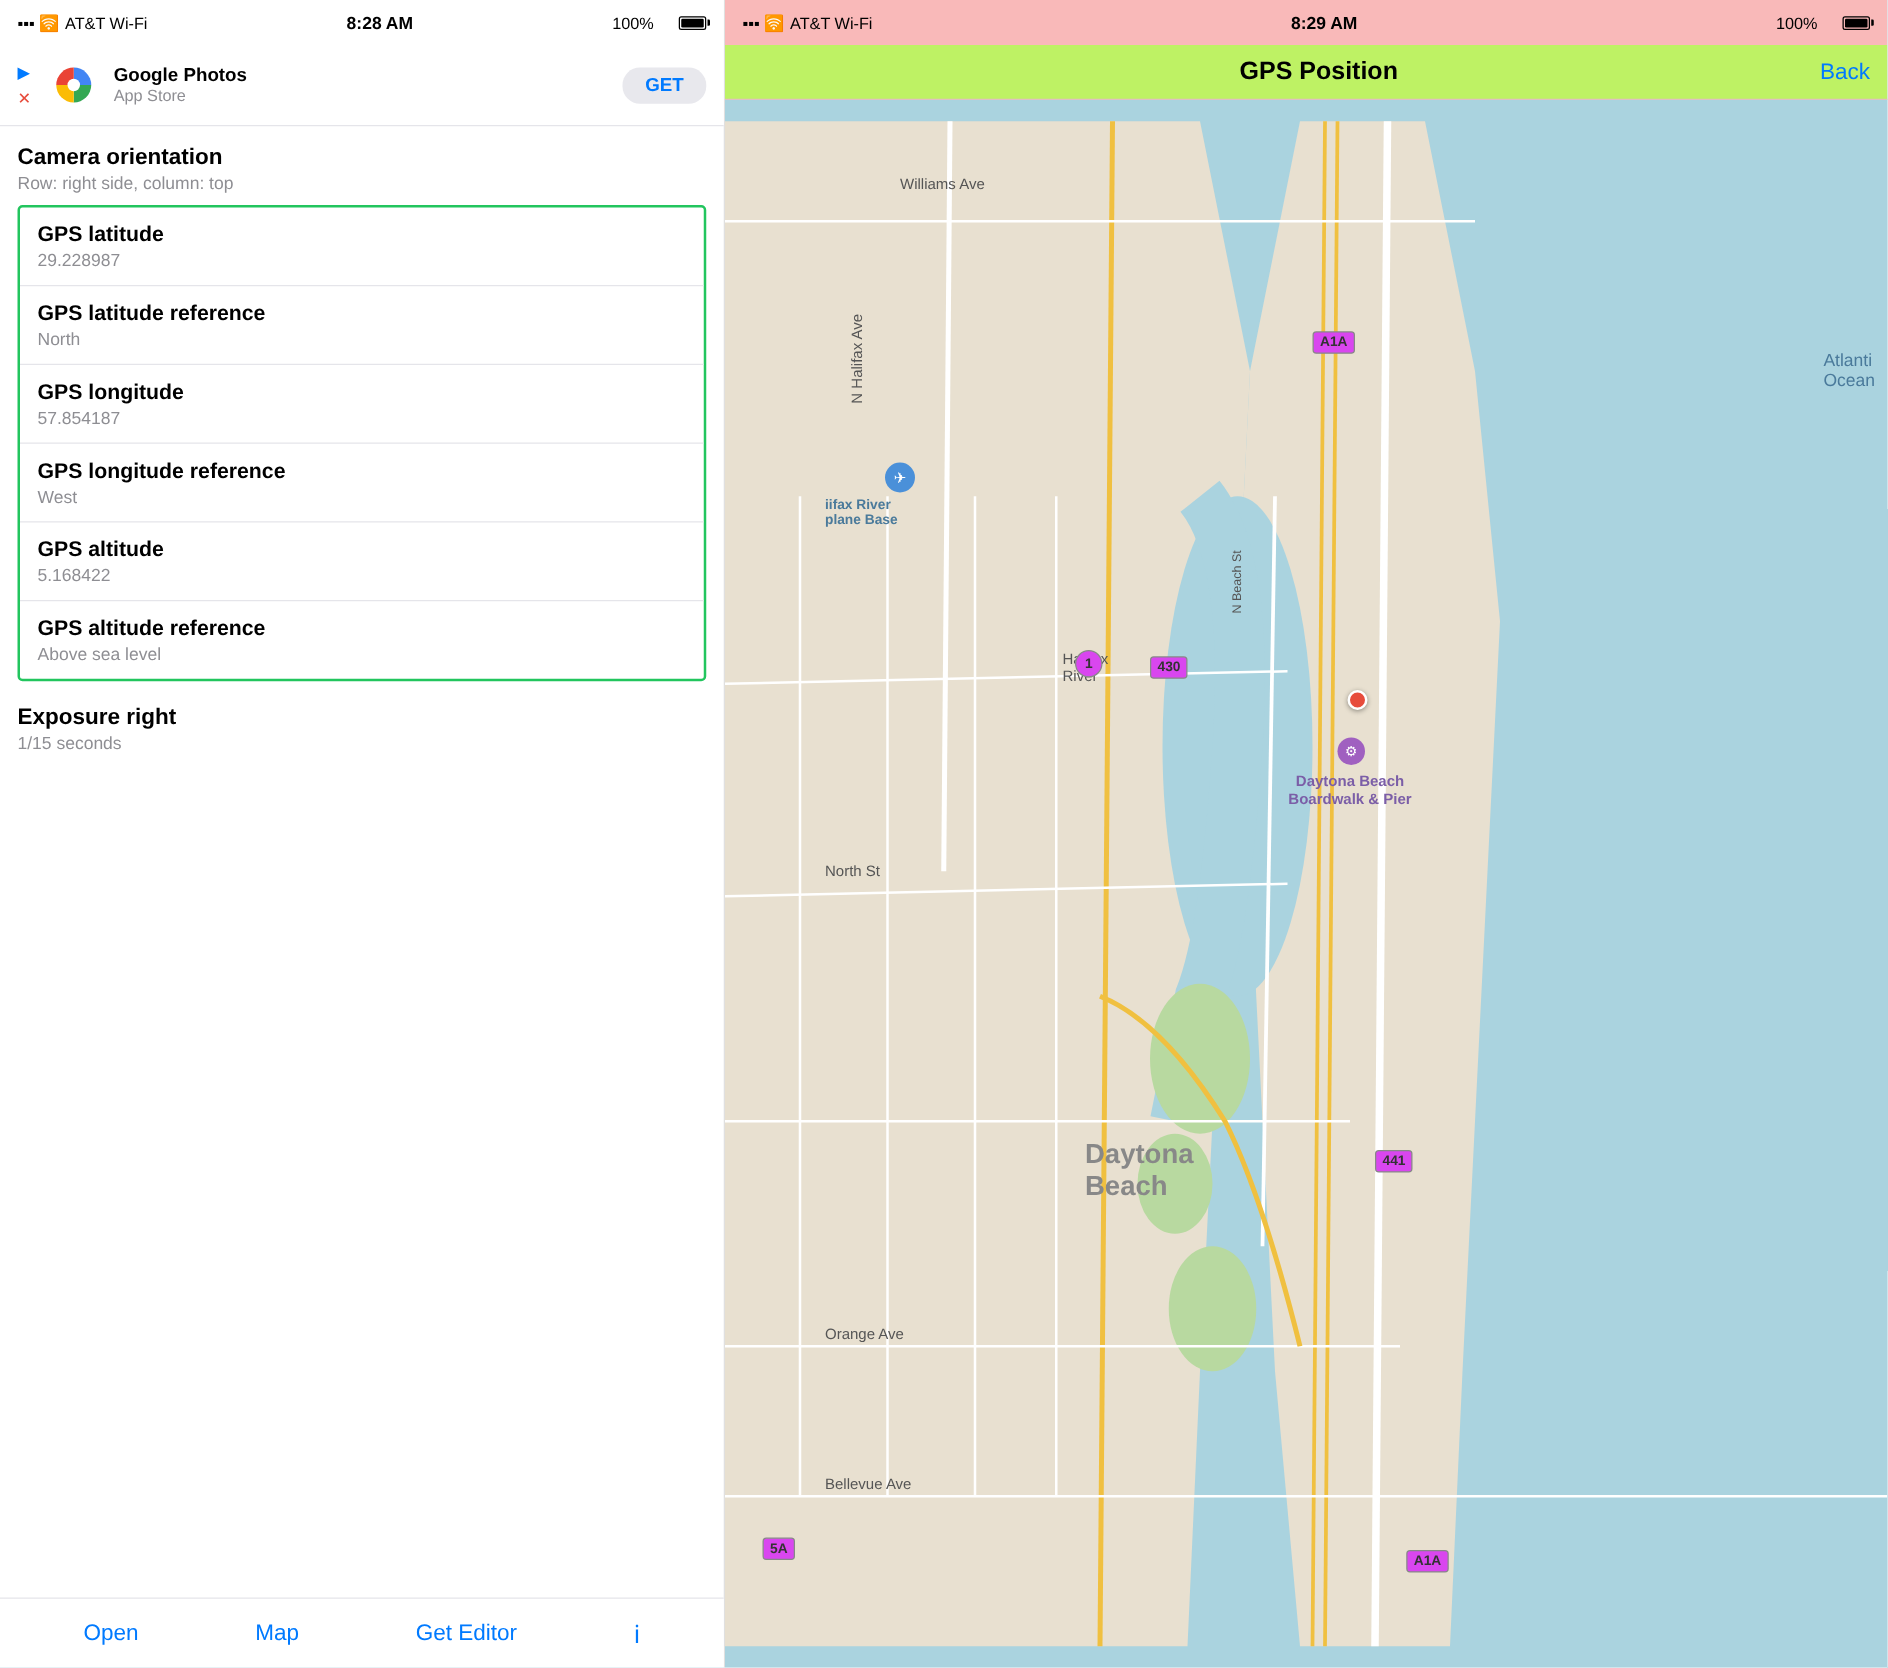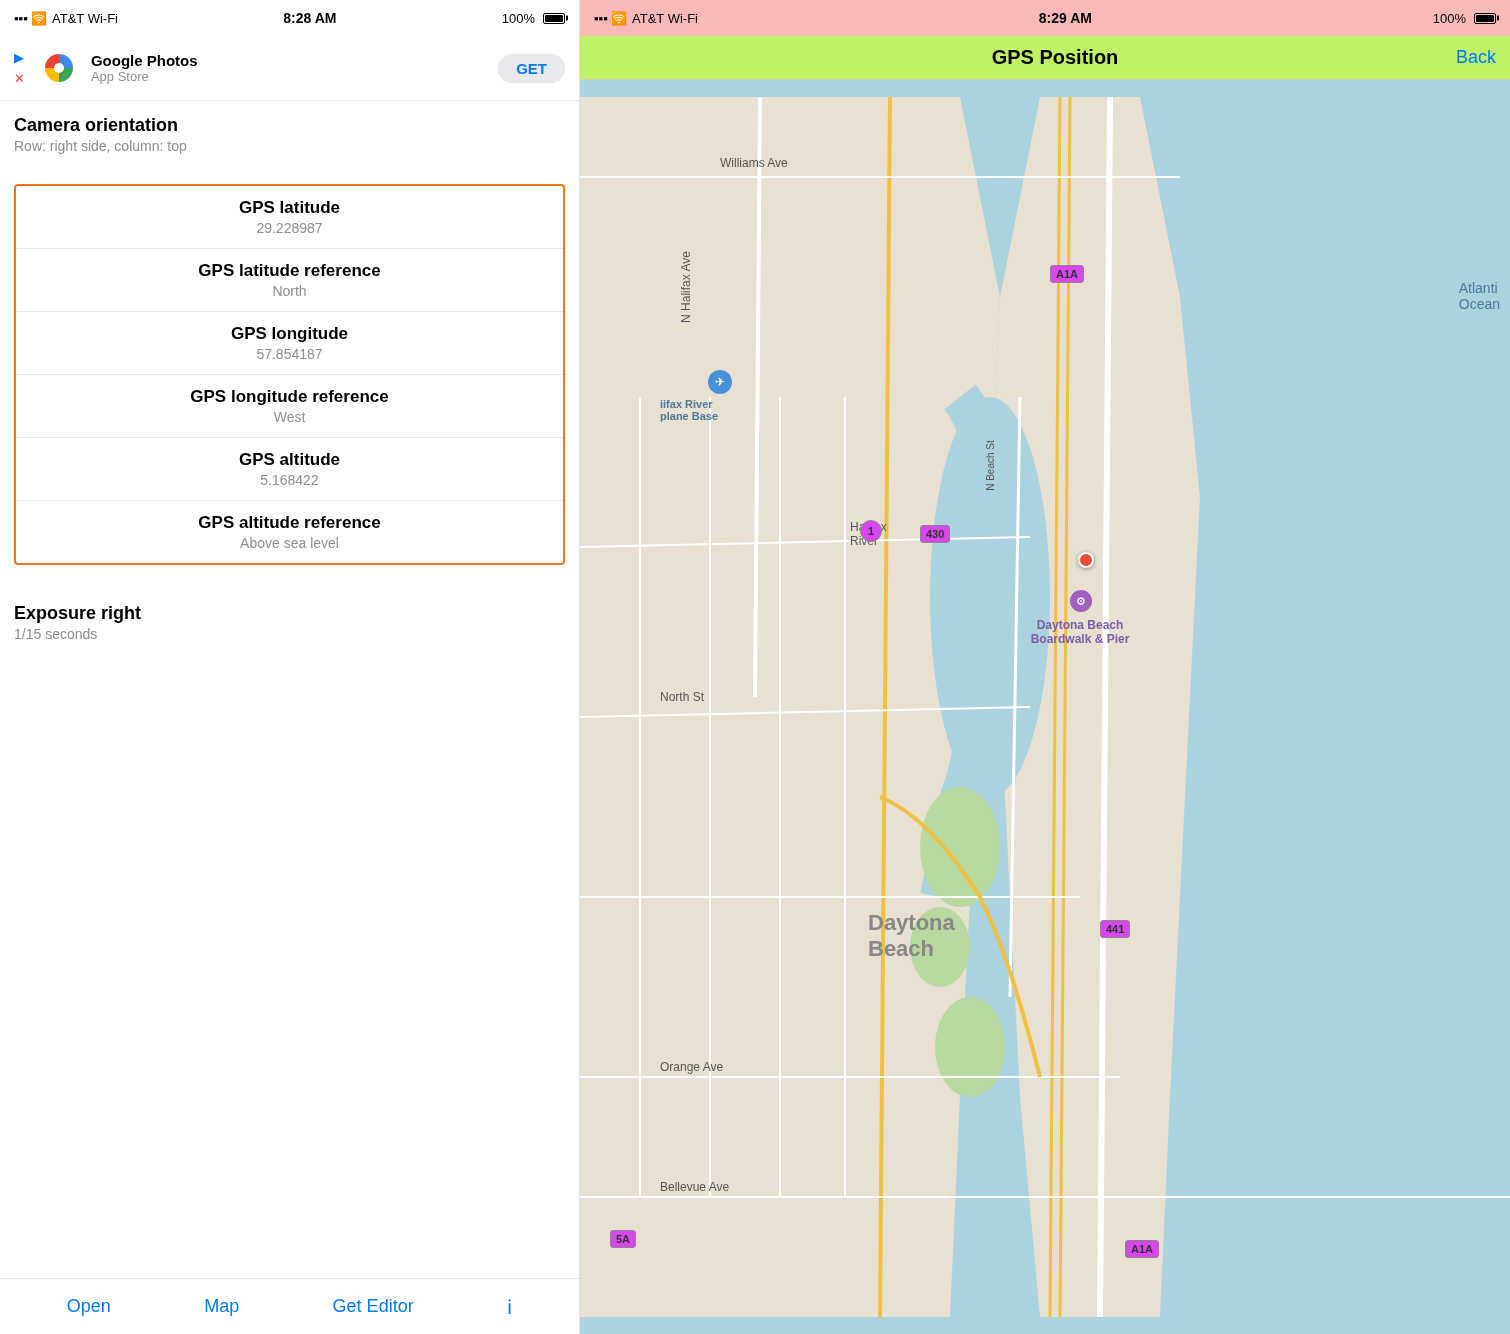--- a/index.html
+++ b/index.html
@@ -38,21 +38,21 @@
       font-size: 13px;
       font-weight: 500;
     }
     .status-center {
       font-size: 14px;
       font-weight: 600;
     }
     .status-right {
       display: flex;
       align-items: center;
-      gap: 8px;
+      gap: 20px;
       font-size: 13px;
     }
     .battery-icon {
       width: 22px;
       height: 11px;
       border: 1.5px solid #000;
       border-radius: 2px;
       position: relative;
       display: inline-block;
     }
@@ -132,25 +132,24 @@
       color: #000;
     }
     .section-heading p {
       font-size: 14px;
       color: #8e8e93;
       margin-top: 2px;
     }
 
     
     .gps-box {
-      border: 2px solid #f97316;
-      margin: 24px 14px;
+      border: 2px solid #22c55e;
+      margin: 4px 14px;
       border-radius: 4px;
       background: #fff;
-      text-align: center;
     }
     .gps-item {
       padding: 12px 14px;
       border-bottom: 1px solid #e5e5ea;
     }
     .gps-item:last-child {
       border-bottom: none;
     }
     .gps-label {
       font-size: 17px;
@@ -476,21 +475,21 @@
 
       <line x1="60" y1="300" x2="60" y2="1100" stroke="#fff" stroke-width="2"></line>
       <line x1="130" y1="300" x2="130" y2="1100" stroke="#fff" stroke-width="2"></line>
       <line x1="200" y1="300" x2="200" y2="1100" stroke="#fff" stroke-width="2"></line>
       <line x1="265" y1="300" x2="265" y2="1100" stroke="#fff" stroke-width="2"></line>
 
       <path d="M300,700 Q350,720 400,800 Q430,860 460,980" stroke="#f0c040" stroke-width="4" fill="none"></path>
     </svg>
 
     
-    <div class="map-label" style="top:76px; left:140px;">Williams Ave</div>
+    <div class="map-label" style="top:60px; left:140px;">Williams Ave</div>
     <div class="map-label" style="top:200px; left:70px; transform:rotate(-90deg); transform-origin: center; white-space:nowrap;">N Halifax Ave</div>
     <div class="map-label" style="top:440px; left:270px;">Halifax<br>River</div>
     <div class="map-label" style="top:380px; left:385px; transform:rotate(-90deg); transform-origin: center; white-space:nowrap; font-size:10px;">N Beach St</div>
     <div class="map-label" style="top:610px; left:80px;">North St</div>
     <div class="map-label" style="top:980px; left:80px;">Orange Ave</div>
     <div class="map-label" style="top:1100px; left:80px;">Bellevue Ave</div>
     <div class="map-label" style="top:830px; left:288px; font-size:22px; font-weight:700; color:#888;">Daytona<br>Beach</div>
 
     
     <div class="map-label" style="top:200px; right:10px; font-size:14px; color:#4a7a9b;">Atlanti<br>Ocean</div>

